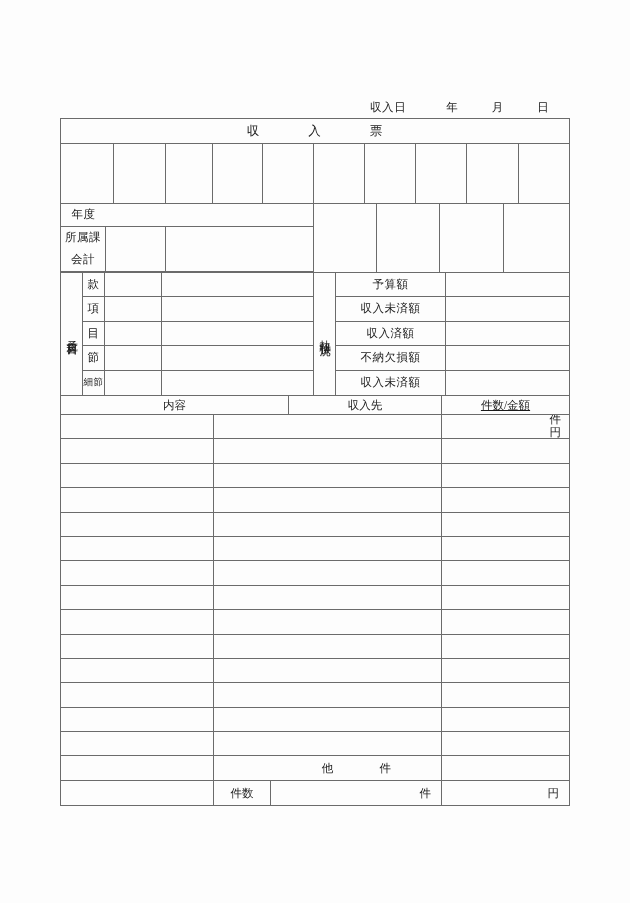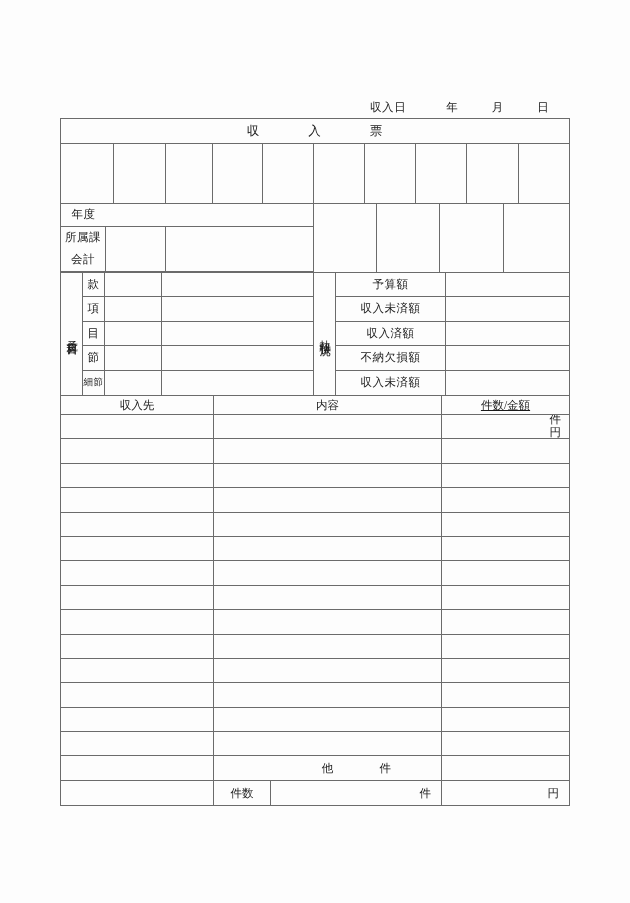--- a/index.html
+++ b/index.html
@@ -244,22 +244,22 @@
           <div class="cell r-align" style="flex:1; border-right:none;"></div>
         </div>
         <div class="row bud-row">
           <div class="cell lbl-cell" style="width:110px">収入未済額</div>
           <div class="cell r-align" style="flex:1; border-right:none;"></div>
         </div>
       </div>
     </div>
 
     <div class="row lh-row brd-b" style="border-top:1px solid #6b6b6b;">
+      <div class="cell" style="width:228px">内容</div>
       <div class="cell" style="width:153px">収入先</div>
-      <div class="cell" style="width:228px">内容</div>
       <div class="cell" style="flex:1; border-right:none;text-decoration:underline;">件数/金額</div>
     </div>
 
     <div class="row body-row brd-b">
       <div class="cell" style="width:153px"></div>
       <div class="cell" style="width:228px"></div>
       <div class="cell unit-cell" style="flex:1; border-right:none;">
         <span>件</span>
         <span>円</span>
       </div>

